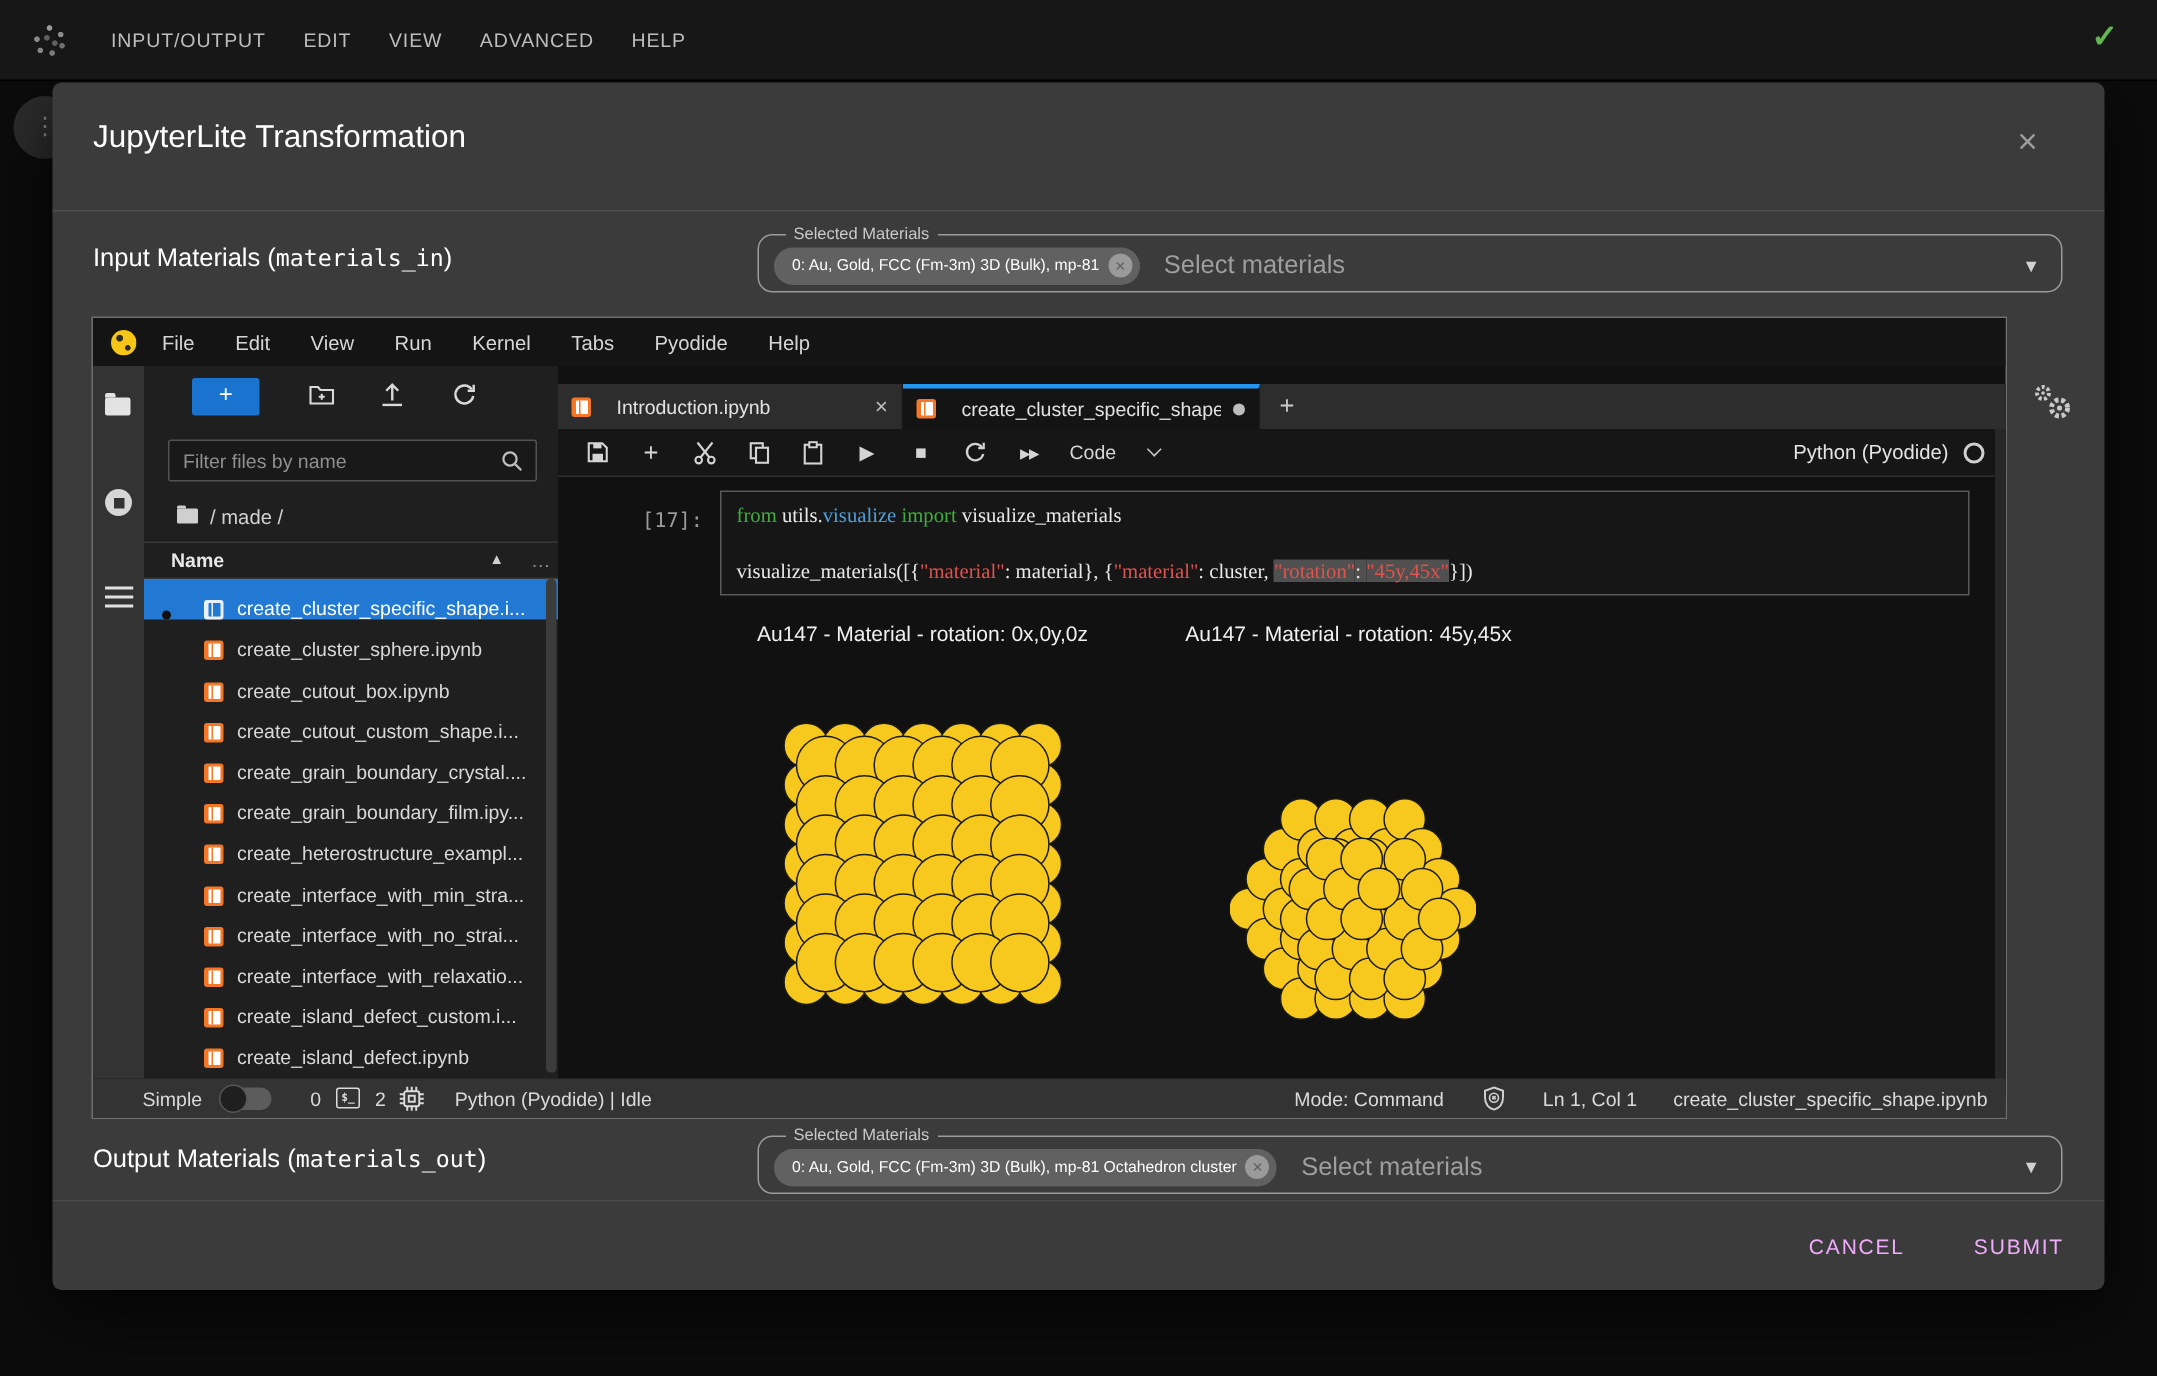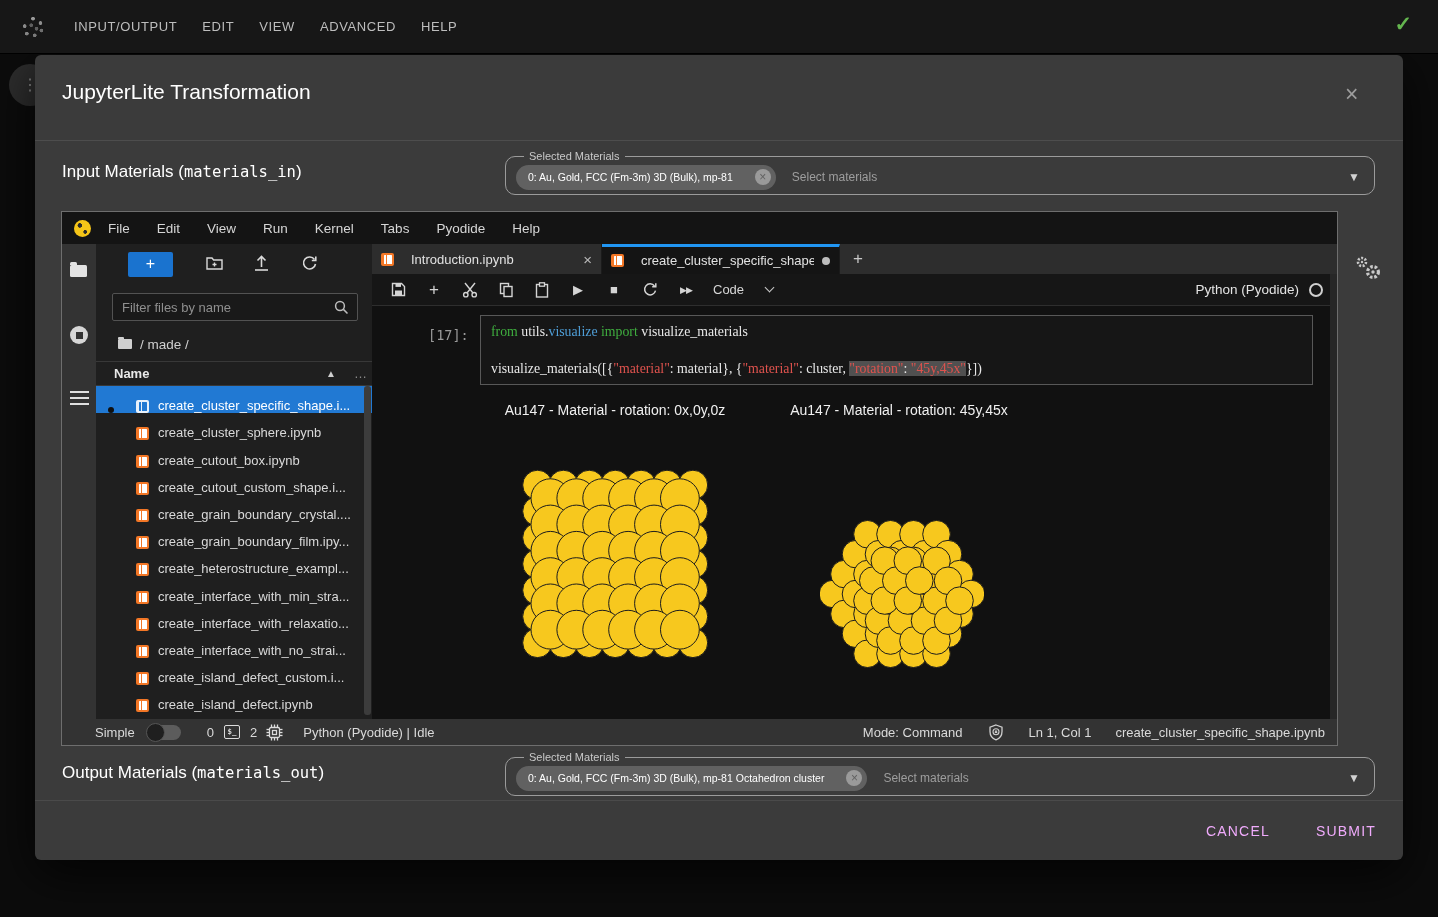--- a/index.html
+++ b/index.html
@@ -26,23 +26,23 @@
 
   
   .dialog{position:absolute;left:35px;top:55px;width:1368px;height:805px;background:#3b3b3b;border-radius:6px;z-index:2;box-shadow:0 14px 50px rgba(0,0,0,.75)}
   .dlg-title{position:absolute;left:27px;top:25px;font-size:21px;color:#fff;font-weight:400}
   .dlg-close{position:absolute;left:1310px;top:28px;font-size:23px;color:#9d9d9d;cursor:pointer;line-height:1}
   .dlg-divider{position:absolute;left:0;top:85px;width:100%;border-bottom:1px solid #4d4d4d}
   .sec-label{position:absolute;left:27px;font-size:17px;color:#fff}
   .sec-label .mono{font-family:"DejaVu Sans Mono",monospace;font-size:15.5px}
   .matfield{position:absolute;left:470px;width:870px;height:45px;border:1px solid #9b9b9b;border-radius:10px;padding:0 14px 2px 10px;display:flex;align-items:center}
   .matfield legend{font-size:11px;color:#c9c9c9;padding:0 5px;margin-left:8px}
-  .chip{display:inline-flex;align-items:center;gap:22px;background:#616161;border-radius:13px;height:25px;padding:0 5px 0 12px;font-size:10.5px;color:#fff;white-space:nowrap;flex:none;cursor:default}
+  .chip{display:inline-flex;align-items:center;gap:6px;background:#616161;border-radius:13px;height:25px;padding:0 5px 0 12px;font-size:10.5px;color:#fff;white-space:nowrap;flex:none;cursor:default}
   .chip-x{width:16px;height:16px;border-radius:50%;background:#9a9a9a;color:#616161;font-size:12px;line-height:16px;text-align:center;cursor:pointer}
-  .mat-placeholder{color:#9e9e9e;font-size:12px;margin-left:16px;flex:1}
+  .mat-placeholder{color:#9e9e9e;font-size:17px;margin-left:16px;flex:1}
   .mat-caret{color:#d2d2d2;font-size:12px;cursor:pointer}
   .gears{position:absolute;left:1318px;top:200px;width:34px;height:34px}
 
   
   .frame{position:absolute;left:27px;top:157px;width:1275px;height:533px;background:#111;box-shadow:0 0 0 1px #6e6e6e}
   .jmenubar{position:absolute;left:0;top:0;width:100%;height:32px;background:#141414;display:flex;align-items:center}
   .jlogo{width:17px;height:17px;border-radius:50%;margin-left:12px;background:
     radial-gradient(circle at 34% 32%,#2b2b2b 2px,transparent 2.5px),
     radial-gradient(circle at 66% 70%,#2b2b2b 1.6px,transparent 2.1px),#f5c518;flex:none}
   .jmenus{display:flex;gap:27px;margin-left:17px}
@@ -76,21 +76,21 @@
   .fb-row .rundot{position:absolute;left:12px;width:6px;height:6px;border-radius:50%;background:#101010}
   .nbicon{width:13px;height:13px;background:#f37726;border-radius:2px;position:relative;flex:none;margin-right:9px}
   .nbicon::before{content:"";position:absolute;left:2.5px;top:2px;right:2.5px;bottom:2px;background:#fff;border-radius:.5px}
   .nbicon::after{content:"";position:absolute;left:4.8px;top:2px;width:1.6px;bottom:2px;background:#f37726}
   .fb-row.selected .nbicon{background:#e8f1fb}
   .fb-row.selected .nbicon::before{background:#2179d3}
   .fb-row.selected .nbicon::after{background:#e8f1fb}
   .fb-scroll{position:absolute;right:1px;top:142px;width:7px;bottom:4px;background:#3c3c3c;border-radius:3px}
 
   
-  .notebook{position:absolute;left:310px;top:0;right:0;height:100%;background:#111}
+  .notebook{position:absolute;left:310px;top:12px;right:0;height:100%;background:#111}
   .tabbar{position:absolute;left:0;top:0;width:100%;height:30px;background:#2d2d2d;display:flex}
   .jtab{display:flex;align-items:center;padding:0 9px;border-right:1px solid #1b1b1b;cursor:pointer;position:relative;flex:none}
   .jtab .jtab-label{font-size:13px;color:#e2e2e2;margin-left:8px;overflow:hidden;white-space:nowrap;flex:1}
   .jtab.active{background:#141414;border-top:3px solid #2196f3}
   .jtab-close{color:#b9b9b9;font-size:15px;margin-left:10px;cursor:pointer}
   .dirty-dot{width:8px;height:8px;border-radius:50%;background:#bdbdbd;margin-left:8px;flex:none}
   .tab-add{width:36px;display:flex;align-items:center;justify-content:center;color:#c9c9c9;font-size:17px;cursor:pointer}
   .ntoolbar{position:absolute;left:0;top:30px;width:100%;height:32px;background:#161616;border-bottom:1px solid #2e2e2e;display:flex;align-items:center;gap:18px;padding:0 14px 0 17px}
   .tbtn{width:18px;height:18px;display:flex;align-items:center;justify-content:center;cursor:pointer;color:#d4d4d4;font-size:12px;flex:none}
   .celltype{display:flex;align-items:center;gap:22px;font-size:13px;color:#d6d6d6;cursor:pointer}
@@ -257,25 +257,25 @@
             <div class="fb-row">
               <span class="nbicon"></span>
               <span>create_heterostructure_exampl...</span>
             </div>
             <div class="fb-row">
               <span class="nbicon"></span>
               <span>create_interface_with_min_stra...</span>
             </div>
             <div class="fb-row">
               <span class="nbicon"></span>
+              <span>create_interface_with_no_strai...</span>
+            </div>
+            <div class="fb-row">
+              <span class="nbicon"></span>
               <span>create_interface_with_relaxatio...</span>
-            </div>
-            <div class="fb-row">
-              <span class="nbicon"></span>
-              <span>create_interface_with_no_strai...</span>
             </div>
             <div class="fb-row">
               <span class="nbicon"></span>
               <span>create_island_defect_custom.i...</span>
             </div>
             <div class="fb-row">
               <span class="nbicon"></span>
               <span>create_island_defect.ipynb</span>
             </div>
           </div>

